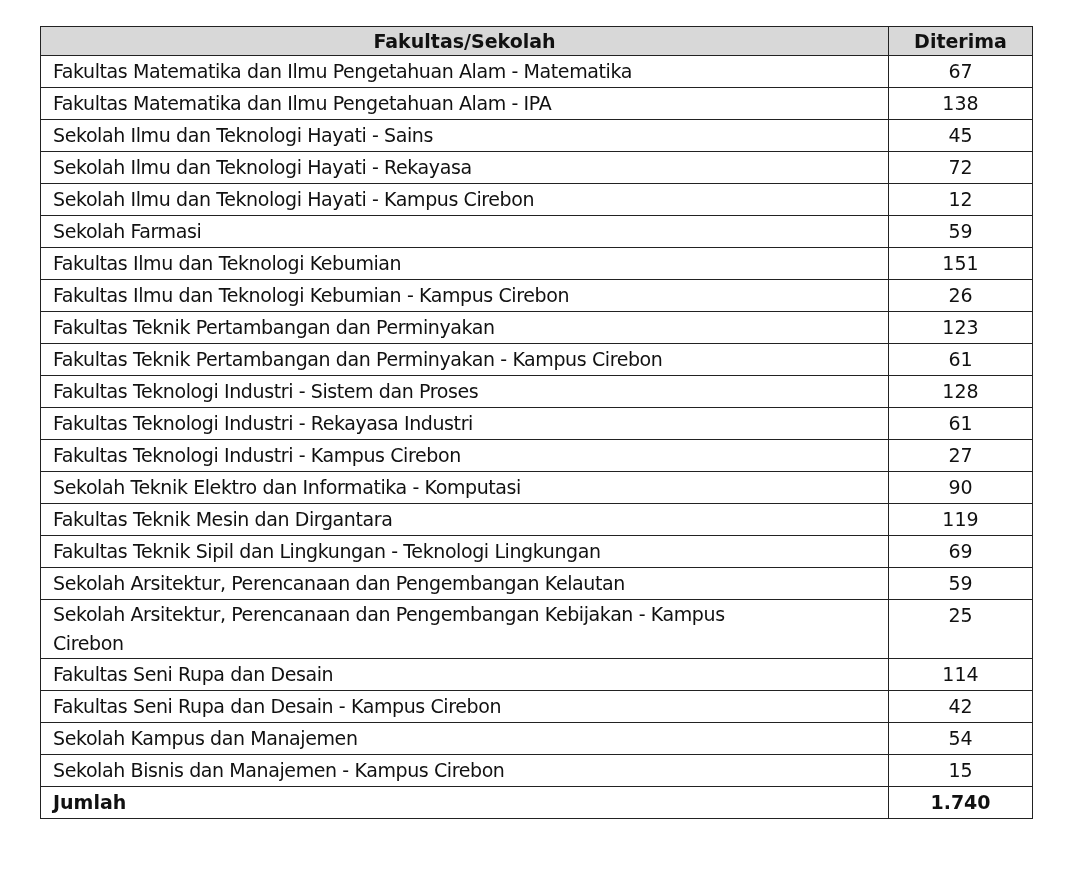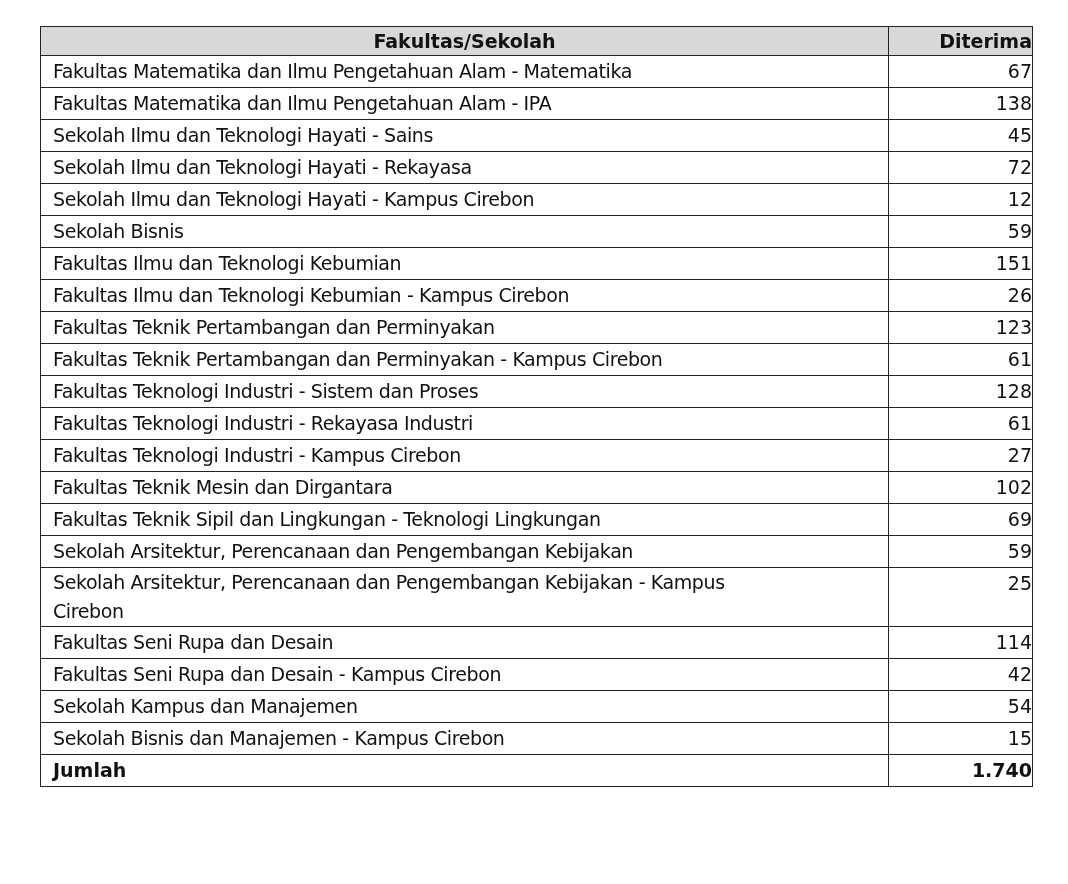--- a/index.html
+++ b/index.html
@@ -4,21 +4,21 @@
 <style>
   html, body { margin: 0; padding: 0; background: #ffffff; }
   body { width: 1068px; height: 884px; position: relative; overflow: hidden; }
   table {
     position: absolute; left: 40px; top: 26px;
     width: 993px; border-collapse: collapse;
     font-family: "DejaVu Sans", sans-serif; font-size: 19px; color: #111;
   }
   th, td { border: 1.5px solid #222; padding: 0 0 0 12px; line-height: 31px; vertical-align: top; }
   th { background: #d8d8d8; font-weight: bold; height: 28px; line-height: 28px; padding: 0; }
-  td.num, th.num { text-align: right; padding: 0; width: 143px; }
+  td.num, th.num { text-align: center; padding: 0; width: 143px; }
   td.name { letter-spacing: -0.4px; }
   tr.total td { font-weight: bold; margin-left: 20px; }
   td.wrap { line-height: 29px; }
 </style>
 </head>
 <body>
 
 <table>
   <thead>
     <tr>
@@ -41,21 +41,21 @@
       </tr>
     <tr>
         <td class="name">Sekolah Ilmu dan Teknologi Hayati - Rekayasa</td>
         <td class="num">72</td>
       </tr>
     <tr>
         <td class="name">Sekolah Ilmu dan Teknologi Hayati - Kampus Cirebon</td>
         <td class="num">12</td>
       </tr>
     <tr>
-        <td class="name">Sekolah Bisnis</td>
+        <td class="name">Sekolah Farmasi</td>
         <td class="num">59</td>
       </tr>
     <tr>
         <td class="name">Fakultas Ilmu dan Teknologi Kebumian</td>
         <td class="num">151</td>
       </tr>
     <tr>
         <td class="name">Fakultas Ilmu dan Teknologi Kebumian - Kampus Cirebon</td>
         <td class="num">26</td>
       </tr>
@@ -73,29 +73,33 @@
       </tr>
     <tr>
         <td class="name">Fakultas Teknologi Industri - Rekayasa Industri</td>
         <td class="num">61</td>
       </tr>
     <tr>
         <td class="name">Fakultas Teknologi Industri - Kampus Cirebon</td>
         <td class="num">27</td>
       </tr>
     <tr>
+        <td class="name">Sekolah Teknik Elektro dan Informatika - Komputasi</td>
+        <td class="num">90</td>
+      </tr>
+    <tr>
         <td class="name">Fakultas Teknik Mesin dan Dirgantara</td>
-        <td class="num">102</td>
+        <td class="num">119</td>
       </tr>
     <tr>
         <td class="name">Fakultas Teknik Sipil dan Lingkungan - Teknologi Lingkungan</td>
         <td class="num">69</td>
       </tr>
     <tr>
-        <td class="name">Sekolah Arsitektur, Perencanaan dan Pengembangan Kebijakan</td>
+        <td class="name">Sekolah Arsitektur, Perencanaan dan Pengembangan Kelautan</td>
         <td class="num">59</td>
       </tr>
     <tr>
         <td class="name wrap" style="padding-right:90px">Sekolah Arsitektur, Perencanaan dan Pengembangan Kebijakan - Kampus Cirebon</td>
         <td class="num">25</td>
       </tr>
     <tr>
         <td class="name">Fakultas Seni Rupa dan Desain</td>
         <td class="num">114</td>
       </tr>

